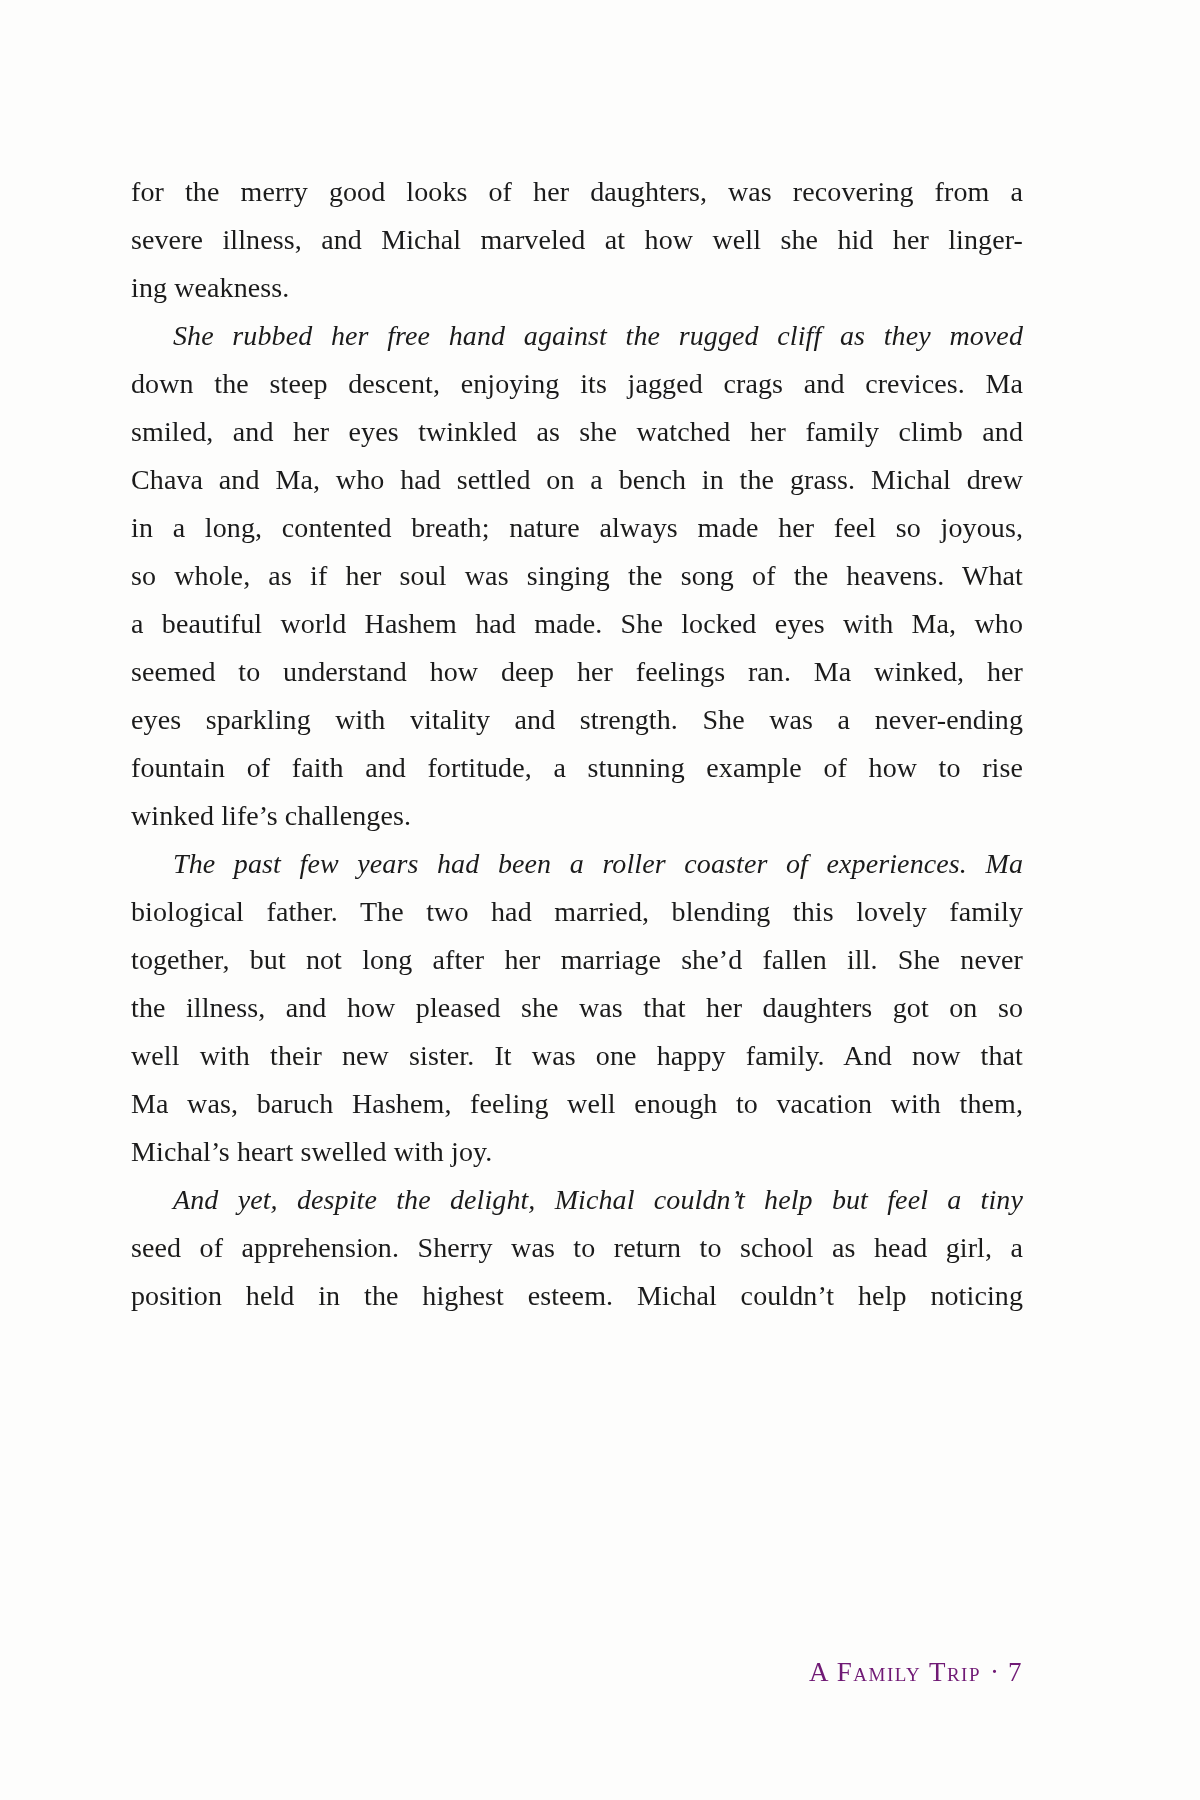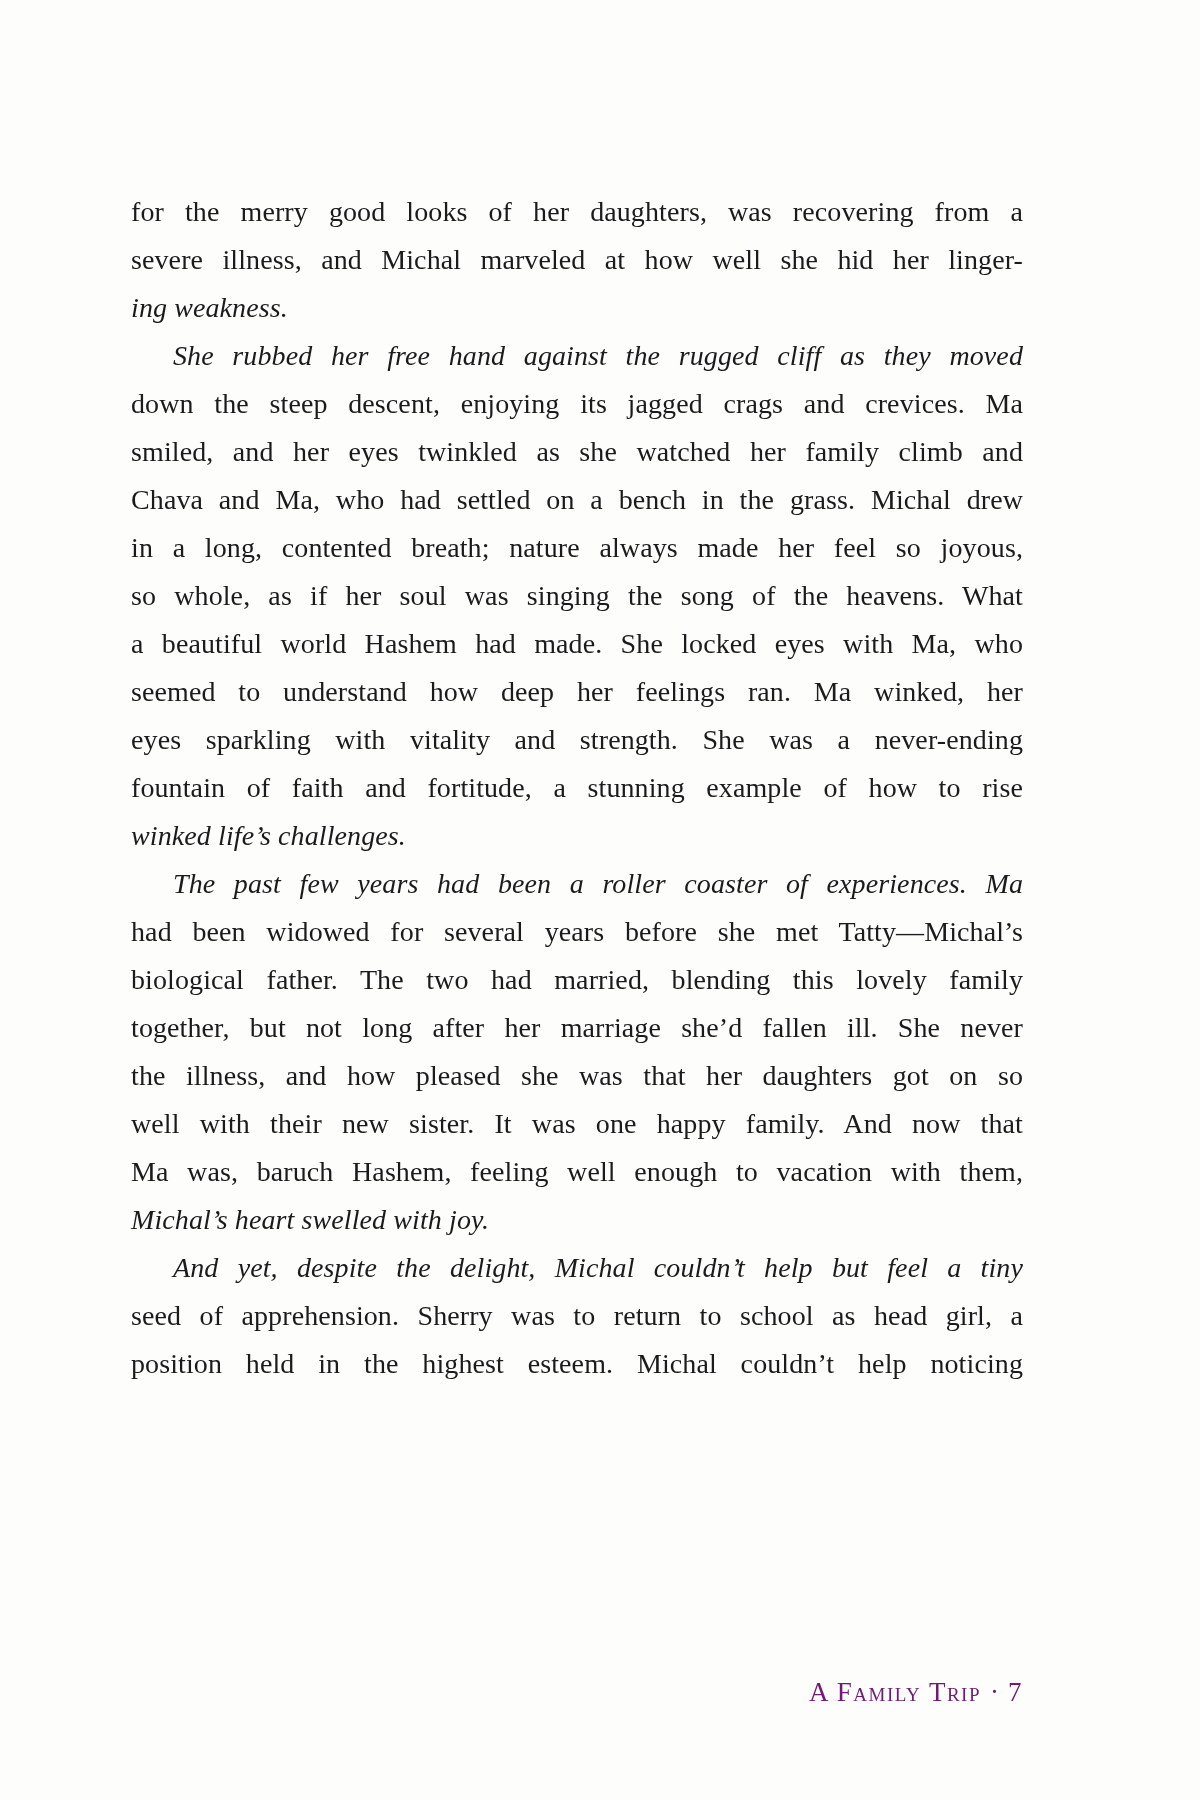--- a/index.html
+++ b/index.html
@@ -11,42 +11,40 @@
     height: 1800px;
     background: #fdfdfc;
     position: relative;
     font-family: "Liberation Serif", serif;
     color: #1b1b1b;
     overflow: hidden;
   }
   .page {
     position: absolute;
     inset: 0;
-    margin-top: 20px;
   }
   .text-block {
     position: absolute;
     left: 131px;
     top: 168px;
     width: 892px;
   }
   .paragraph {
     margin: 0;
     padding: 0;
   }
   .line {
     font-size: 28px;
     line-height: 48px;
     text-align: justify;
     text-align-last: justify;
     letter-spacing: 0.1px;
   }
   .line.last {
     text-align-last: left;
-    font-style: italic;
   }
   .line.indent {
     text-indent: 42px;
     font-style: italic;
   }
   .italic {
   }
   .footer {
     position: absolute;
     left: 131px;
@@ -83,21 +81,20 @@
         <div class="line"><span>in a long, contented breath; nature always made her feel so joyous,</span></div>
         <div class="line"><span>so whole, as if her soul was singing the song of the heavens. What</span></div>
         <div class="line"><span>a beautiful world Hashem had made. She locked eyes with Ma, who</span></div>
         <div class="line"><span>seemed to understand how deep her feelings ran. Ma winked, her</span></div>
         <div class="line"><span>eyes sparkling with vitality and strength. She was a never-ending</span></div>
         <div class="line"><span>fountain of faith and fortitude, a stunning example of how to rise</span></div>
         <div class="line last"><span>winked life’s challenges.</span></div>
       </div>
       <div class="paragraph">
         <div class="line indent"><span>The past few years had been a roller coaster of experiences. Ma</span></div>
-        <div class="line"><span>had been widowed for several years before she met Tatty—Michal’s</span></div>
         <div class="line"><span>biological father. The two had married, blending this lovely family</span></div>
         <div class="line"><span>together, but not long after her marriage she’d fallen ill. She never</span></div>
         <div class="line"><span>the illness, and how pleased she was that her daughters got on so</span></div>
         <div class="line"><span>well with their new sister. It was one happy family. And now that</span></div>
         <div class="line"><span>Ma was, </span><span class="italic">baruch Hashem</span><span>, feeling well enough to vacation with them,</span></div>
         <div class="line last"><span>Michal’s heart swelled with joy.</span></div>
       </div>
       <div class="paragraph">
         <div class="line indent"><span>And yet, despite the delight, Michal couldn’t help but feel a tiny</span></div>
         <div class="line"><span>seed of apprehension. Sherry was to return to school as head girl, a</span></div>

